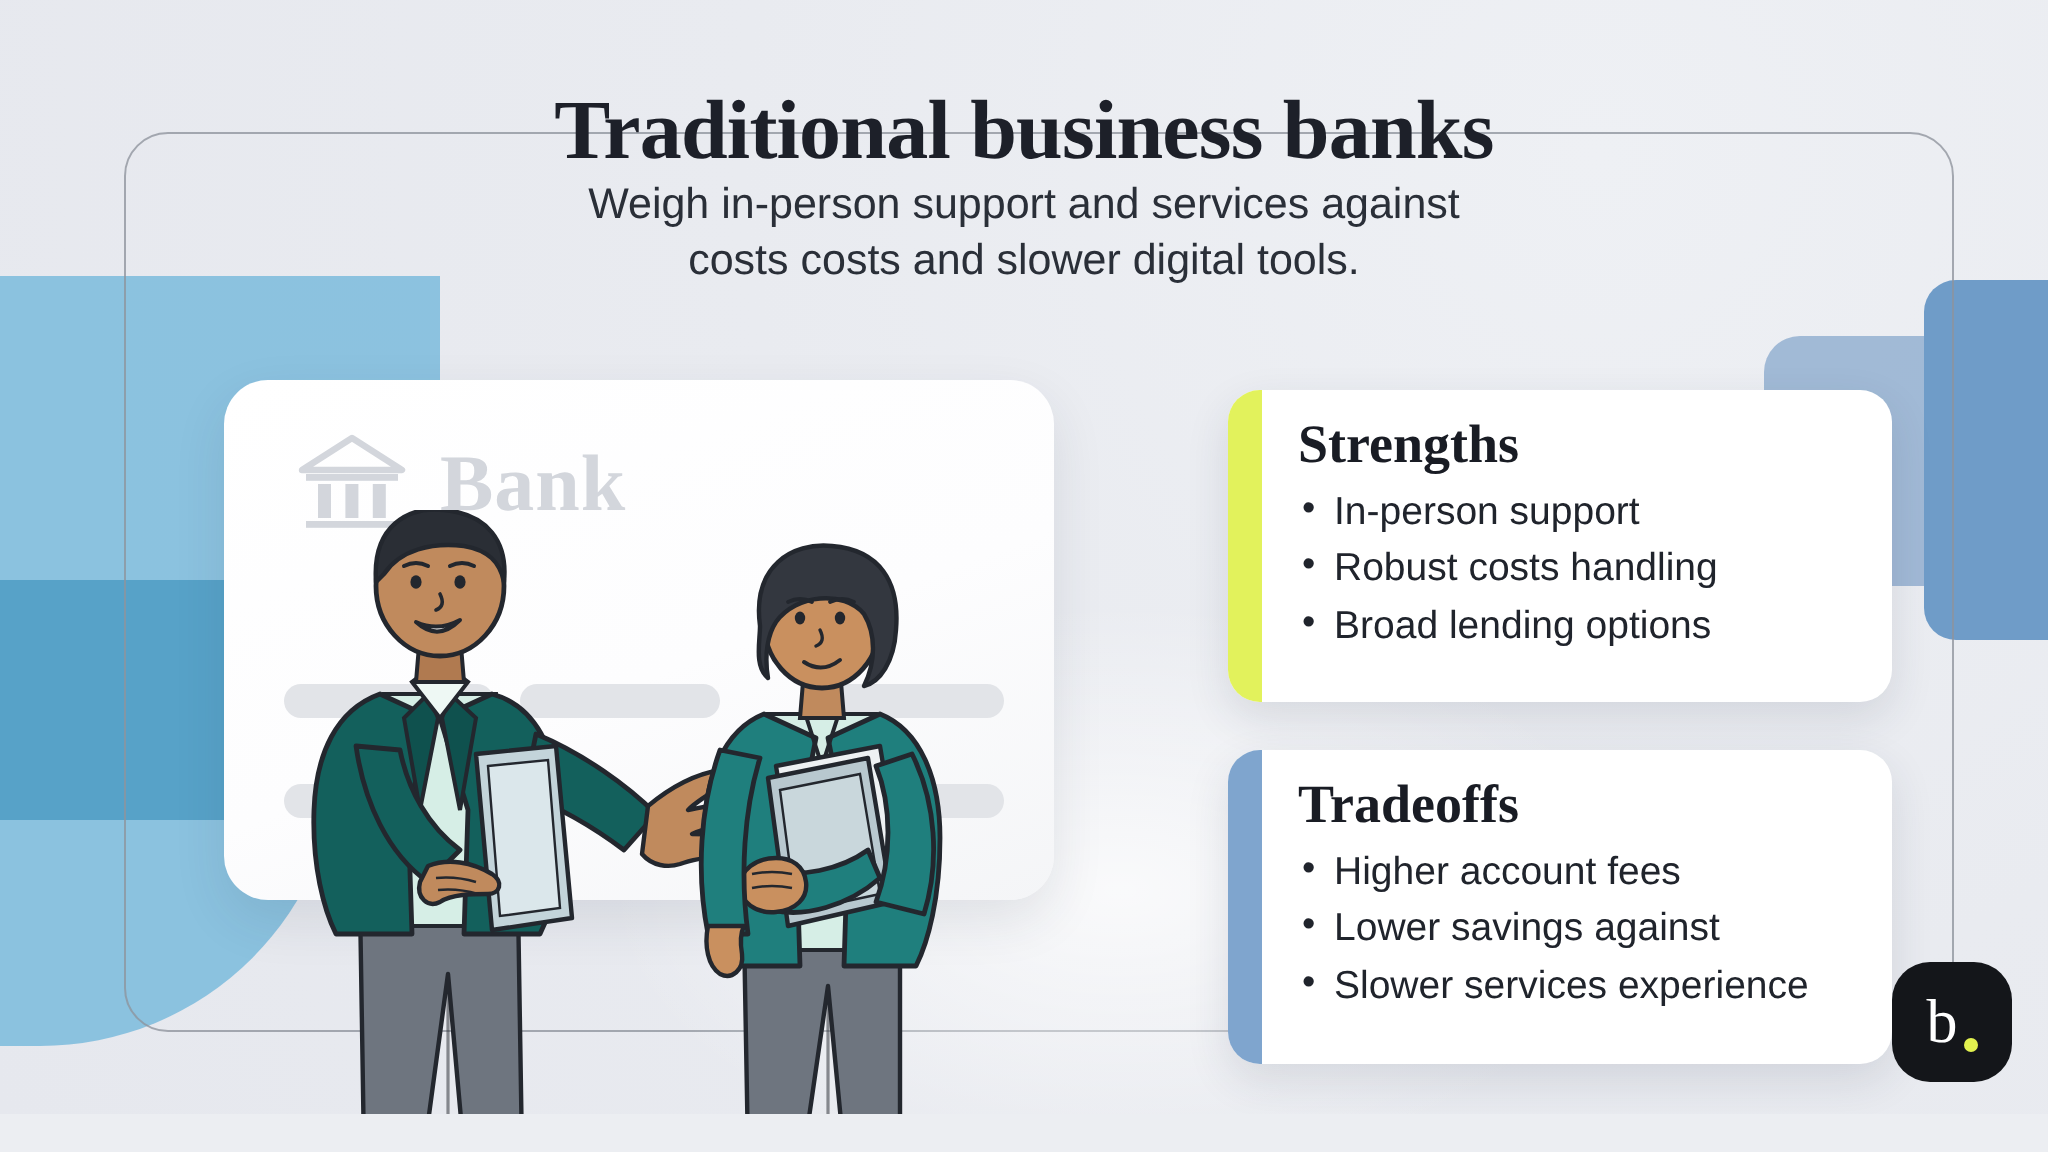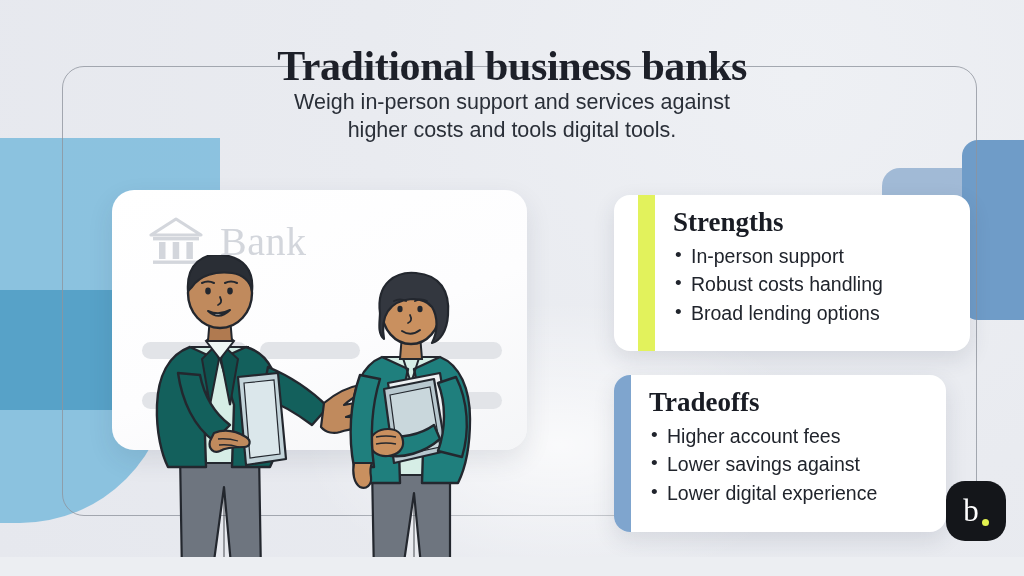--- a/index.html
+++ b/index.html
@@ -114,21 +114,21 @@
   .bank-brand {
     position: absolute;
     left: 36px; top: 26px;
     display: flex;
     align-items: center;
     gap: 16px;
   }
   .bank-icon { width: 56px; height: 52px; display: block; }
   .bank-word {
     font-family: "Liberation Serif", serif;
-    font-weight: normal;
+    font-weight: bold;
     font-size: 40px;
     color: #d3d6dc;
     letter-spacing: .5px;
     line-height: 1;
   }
   .card-bar {
     position: absolute;
     height: 17px;
     border-radius: 9px;
     background: #e2e4e8;
@@ -151,21 +151,21 @@
   
   .info-card {
     position: absolute;
     background: #ffffff;
     border-radius: 16px;
     box-shadow: 0 8px 22px rgba(40,50,70,.12);
     overflow: hidden;
     display: flex;
     z-index: 7;
   }
-  .card-strengths { left: 614px; top: 195px;  width: 332px; height: 156px; padding-left: 24px; }
+  .card-strengths { left: 614px; top: 195px;  width: 332px; height: 156px; }
   .card-tradeoffs { left: 614px; top: 375px;  width: 332px; height: 157px; }
 
   .accent {
     width: 17px;
     flex: 0 0 17px;
     height: 100%;
   }
   .card-body {
     flex: 1;
     padding: 13px 16px 10px 18px;
@@ -240,21 +240,21 @@
   <div class="decor bg-blue-left-mid"></div>
   <div class="decor bg-blue-right-pale"></div>
   <div class="decor bg-blue-right-strong"></div>
   <div class="decor bg-frame"></div>
   <div class="decor bg-soft-glow"></div>
 
   <div class="header">
     <h1 class="page-title">Traditional business banks</h1>
     <p class="page-subtitle">
       <span class="line">Weigh in-person support and services against</span>
-      <span class="line">higher costs and tools digital tools.</span>
+      <span class="line">costs costs and slower digital tools.</span>
     </p>
   </div>
 
   <div class="bank-card">
     <div class="bank-brand">
       <svg class="bank-icon" viewBox="0 0 56 52">
         <polygon points="28,3 53,19 3,19" fill="none" stroke="#d3d6dc" stroke-width="3.2" stroke-linejoin="round"></polygon>
         <rect x="5" y="21" width="46" height="3.4" fill="#d3d6dc"></rect>
         <rect x="11" y="26" width="6.5" height="17" fill="#d3d6dc"></rect>
         <rect x="24.7" y="26" width="6.5" height="17" fill="#d3d6dc"></rect>
@@ -386,21 +386,21 @@
     </div>
   </div>
 
   <div class="info-card card-tradeoffs">
     <div class="accent" style="background:#7fa5ce"></div>
     <div class="card-body">
       <h2 class="card-heading">Tradeoffs</h2>
       <ul class="bullets">
         <li>Higher account fees</li>
         <li>Lower savings against</li>
-        <li>Lower digital experience</li>
+        <li>Slower services experience</li>
       </ul>
     </div>
   </div>
 
   <div class="logo-badge">
     <span class="logo-b">b</span>
     <span class="logo-dot"></span>
   </div>
 
 </div>

